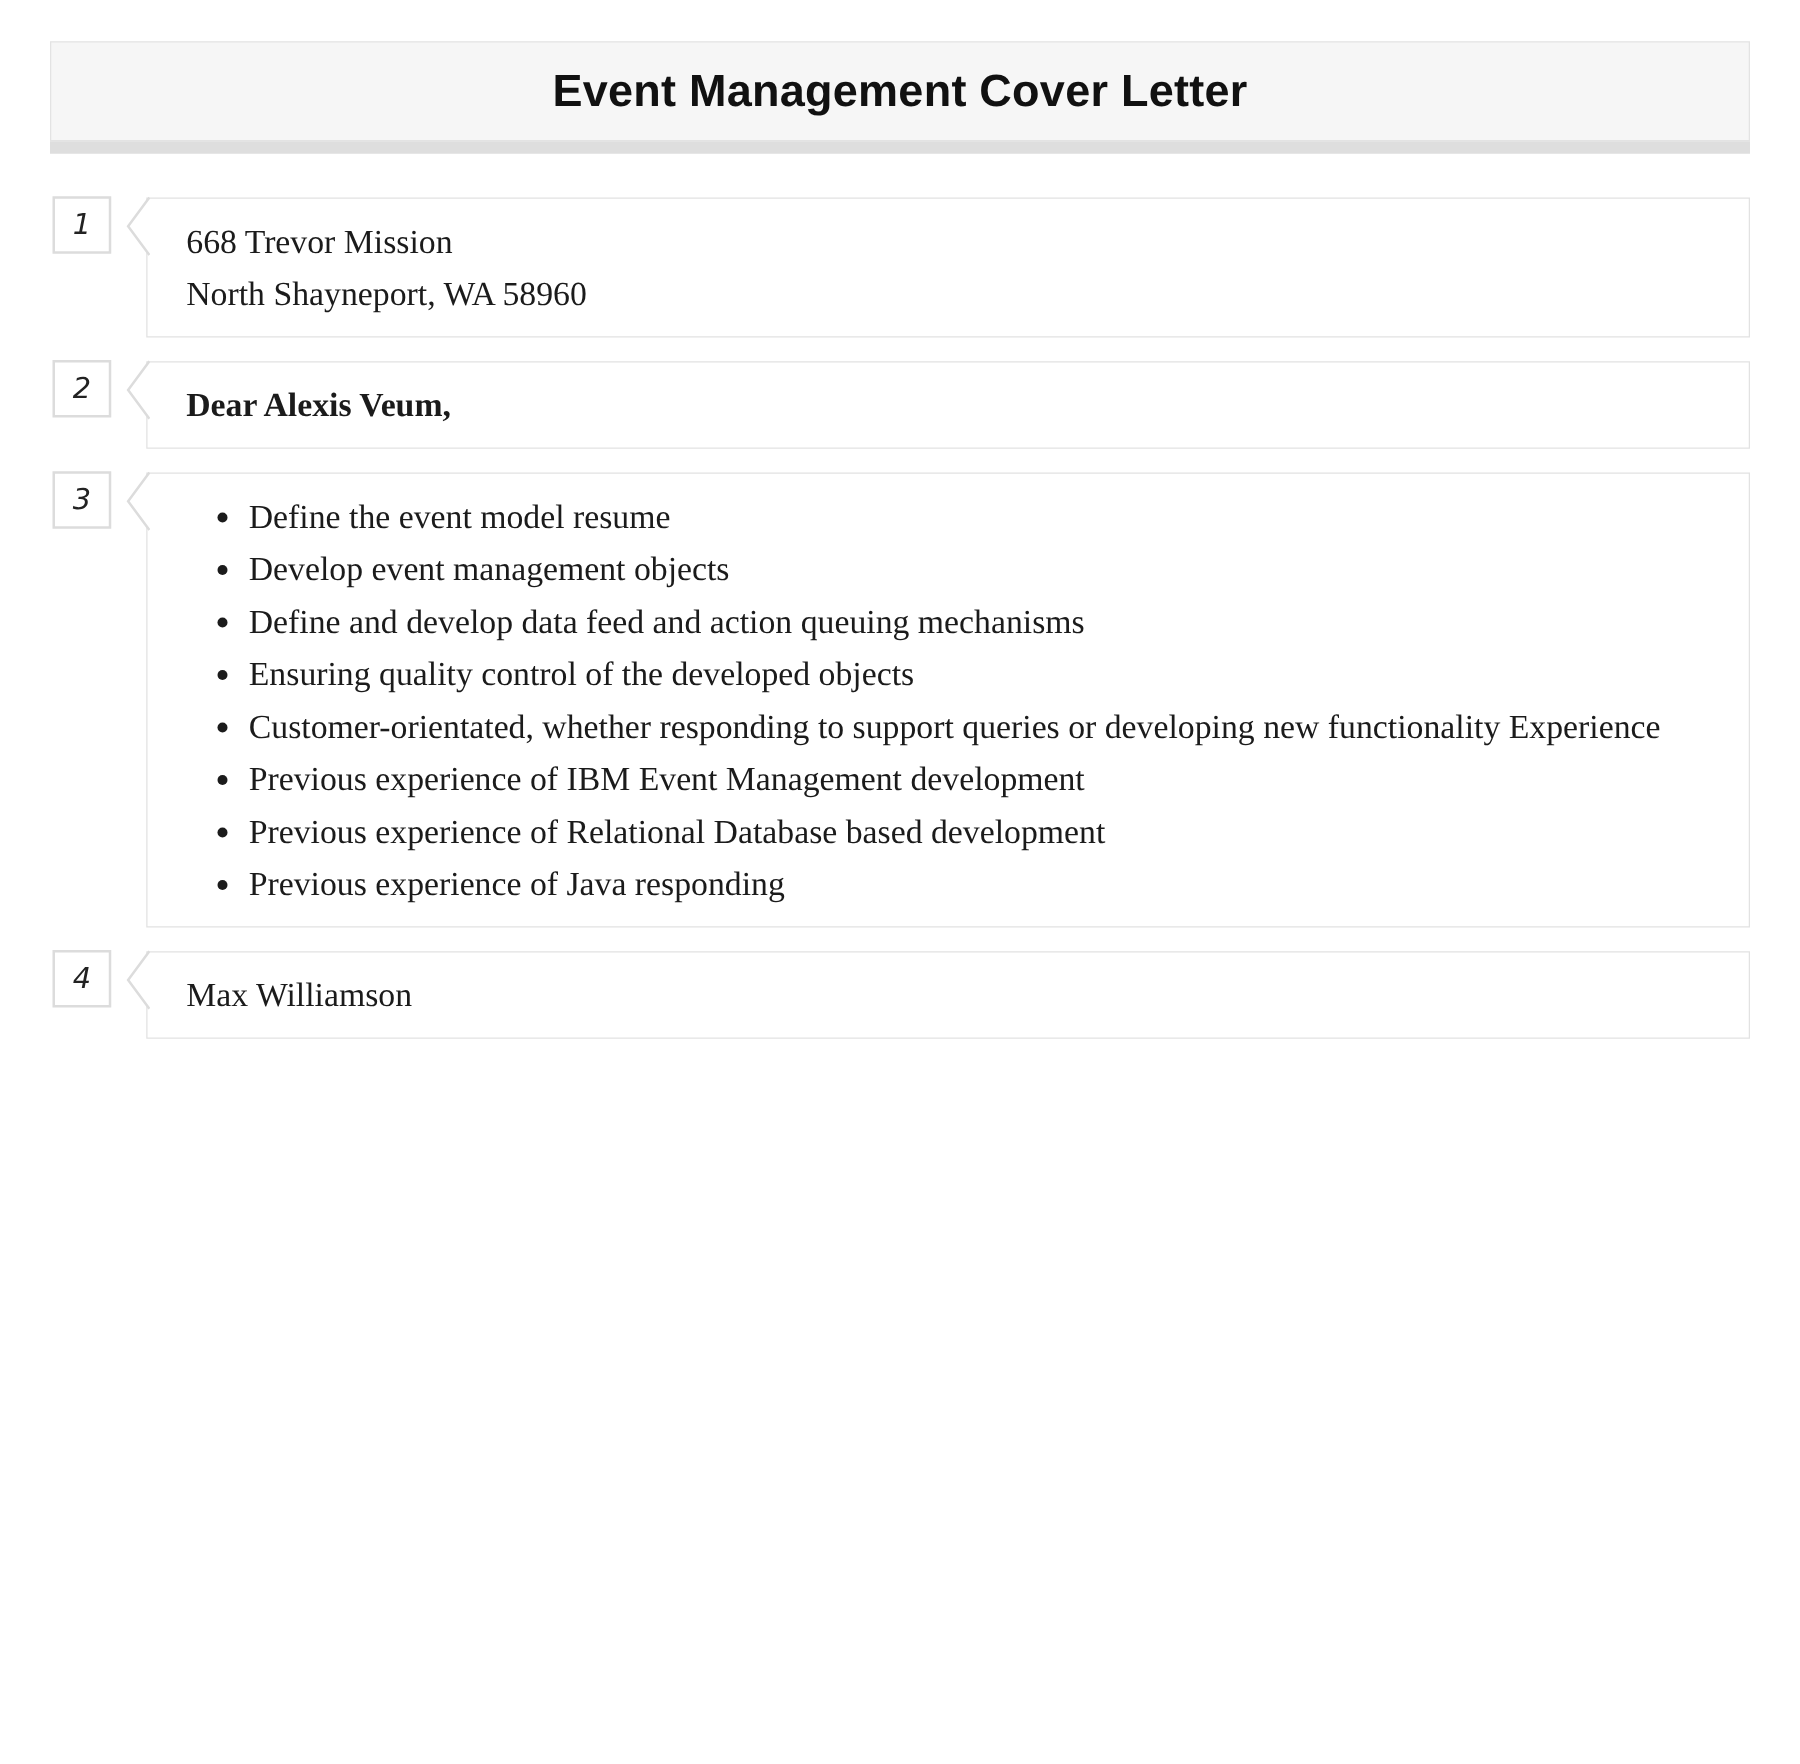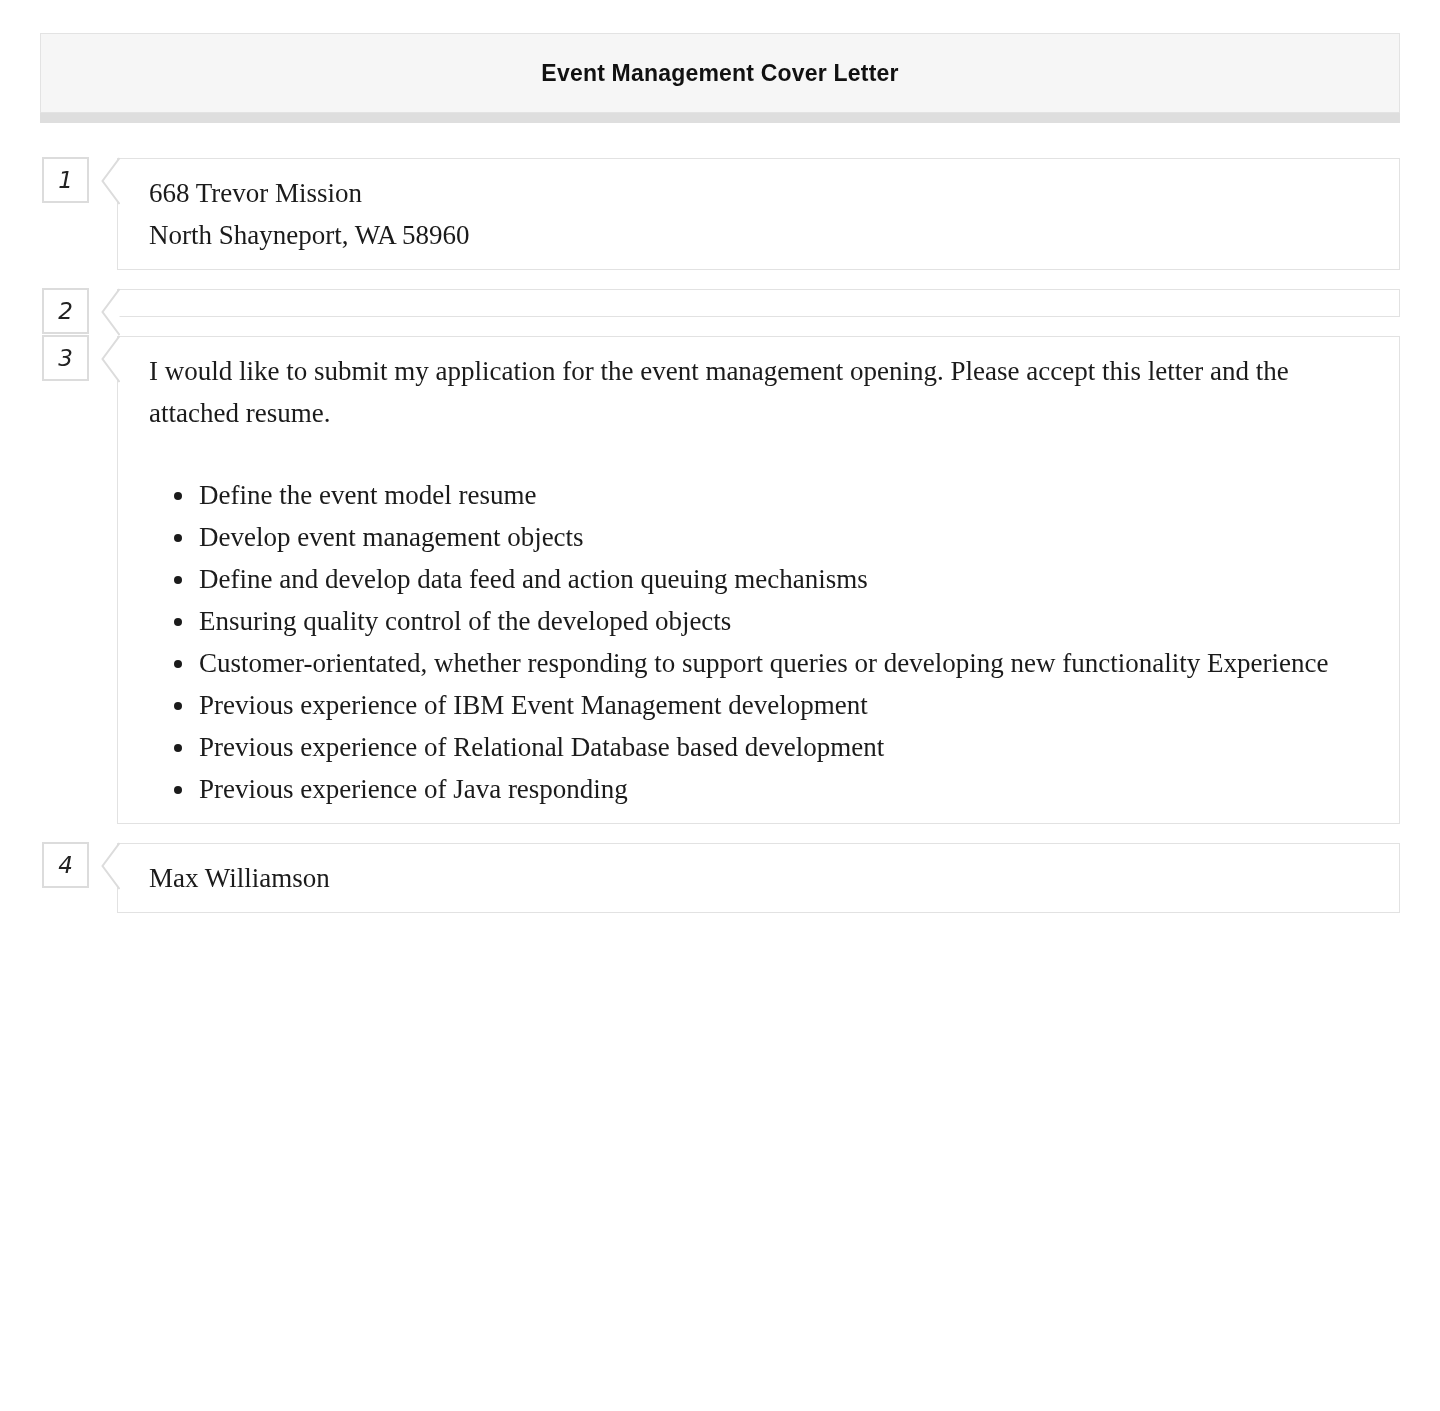--- a/index.html
+++ b/index.html
@@ -21,21 +21,21 @@
     background: #f6f6f6;
     border: 1.5px solid #e3e3e3;
     display: flex;
     align-items: center;
     justify-content: center;
   }
   .page-header h1 {
     margin: 0;
     font-family: "Liberation Sans", sans-serif;
     font-weight: bold;
-    font-size: 23px;
+    font-size: 36px;
     letter-spacing: 0.2px;
     color: #111111;
   }
   .header-strip {
     margin: 0 40px;
     height: 10px;
     background: #dedede;
   }
   
   .letter {
@@ -115,30 +115,30 @@
     <div class="line">North Shayneport, WA 58960</div>
   </section>
 
   <section class="block">
     <div class="tag">
       <span>2</span>
     </div>
     <svg class="notch" width="20" height="48" viewBox="0 0 20 48">
       <path d="M19.5,1 L2.5,24 L19.5,47" fill="#ffffff" stroke="#dcdcdc" stroke-width="2"></path>
     </svg>
+    <p class="bold line">Dear Alexis Veum,</p>
   </section>
 
   <section class="block">
     <div class="tag">
       <span>3</span>
     </div>
     <svg class="notch" width="20" height="48" viewBox="0 0 20 48">
       <path d="M19.5,1 L2.5,24 L19.5,47" fill="#ffffff" stroke="#dcdcdc" stroke-width="2"></path>
     </svg>
-    <p>I would like to submit my application for the event management opening. Please accept this letter and the attached resume.</p>
     <ul class="quals">
       <li>Define the event model resume</li>
       <li>Develop event management objects</li>
       <li>Define and develop data feed and action queuing mechanisms</li>
       <li>Ensuring quality control of the developed objects</li>
       <li>Customer-orientated, whether responding to support queries or developing new functionality Experience</li>
       <li>Previous experience of IBM Event Management development</li>
       <li>Previous experience of Relational Database based development</li>
       <li>Previous experience of Java responding</li>
     </ul>

